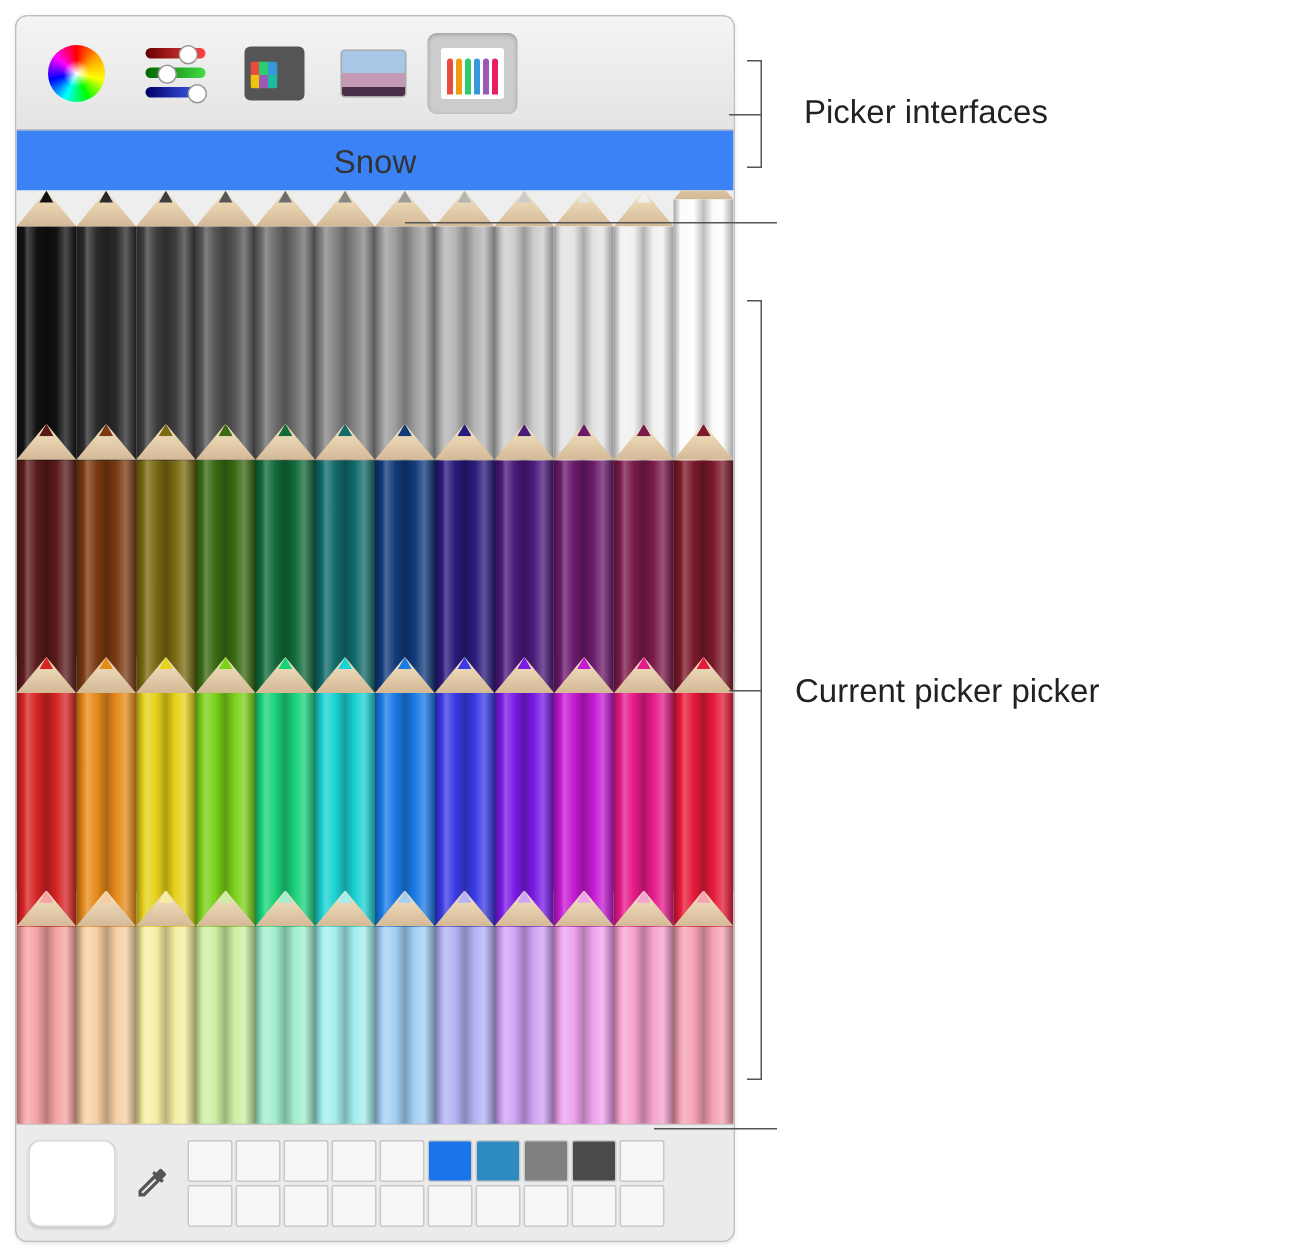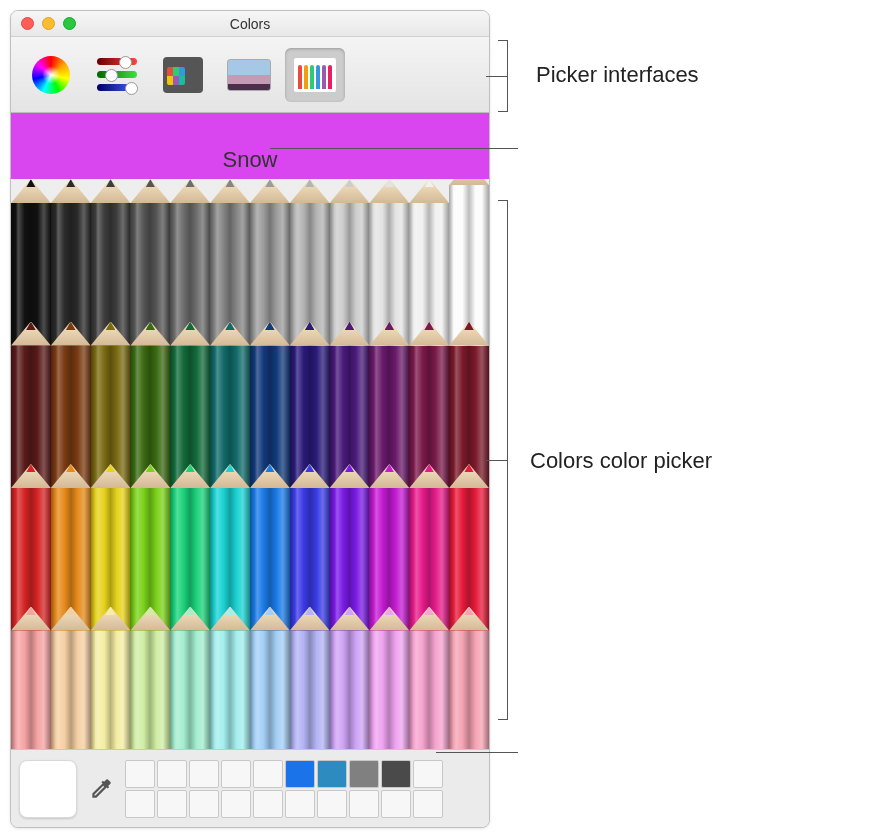--- a/index.html
+++ b/index.html
@@ -110,25 +110,25 @@
   .icon-pencils{
     width:44px;height:36px;display:flex;align-items:flex-end;justify-content:center;gap:2px;
     background:#fff;border:1px solid #ccc;border-radius:3px;padding:3px;
   }
   .icon-pencils .mini{width:4px;height:24px;border-radius:2px 2px 0 0;}
   .mini.m1{background:#e74c3c;} .mini.m2{background:#f39c12;} .mini.m3{background:#2ecc71;}
   .mini.m4{background:#3498db;} .mini.m5{background:#9b59b6;} .mini.m6{background:#e91e63;}
 
   
   .current-label-area {
-    height: 66px;
+    height: 40px;
     display:flex;
     align-items:flex-end;
     justify-content:center;
-    background:#d946ef;
+    background:#3b82f6;
   }
   .current-label {
     font-size: 22px;
     color:#333;
     padding-bottom:6px;
   }
   
   .picker-area {
     flex:1;
     background:linear-gradient(#eee,#e0e0e0);
@@ -218,28 +218,20 @@
   }
   .bracket .stub{
     position:absolute;
     right:-1px;top:50%;width:22px;border-top:1px solid #555;
   }
 </style>
 </head>
 <body>
 
 <div class="window">
-  <div class="titlebar">
-    <div class="traffic">
-      <div class="dot red"></div>
-      <div class="dot yellow"></div>
-      <div class="dot green"></div>
-    </div>
-    <div class="win-title">Colors</div>
-  </div>
 
   <div class="toolbar">
     <div class="tool-btn">
       <div class="icon-wheel"></div>
     </div>
     <div class="tool-btn">
       <div class="icon-sliders">
         <div class="bar r"></div>
           <div class="bar g"></div>
           <div class="bar b"></div>
@@ -512,18 +504,18 @@
 </div>
 
 <div class="callout" style="left:270px; top:148px;">
   <div class="line" style="width:248px;"></div>
 </div>
 
 <div class="bracket" style="left:498px; top:200px; height:520px;">
   <div class="stub"></div>
 </div>
 <div class="callout" style="left:530px; top:448px;">
-  <span>Colors color picker</span>
+  <span>Current picker picker</span>
 </div>
 
 <div class="callout" style="left:436px; top:752px;">
   <div class="line" style="width:82px;"></div>
 </div>
 
 </body></html>

